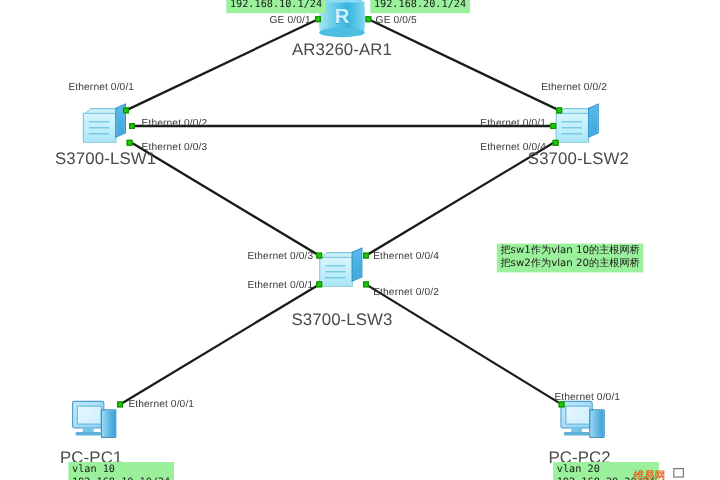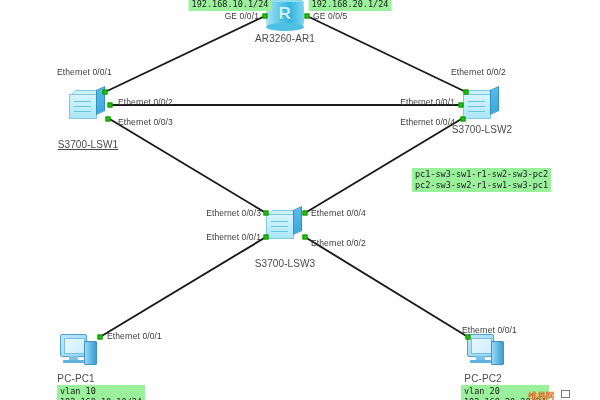--- a/index.html
+++ b/index.html
@@ -23,21 +23,21 @@
 
   
   .node {
     position: absolute;
     width: 0; height: 0;
   }
   .node-label {
     position: absolute;
     transform: translateX(-50%);
     white-space: nowrap;
-    font-size: 10px;
+    font-size: 14px;
     color: #4a4a4a;
     letter-spacing: .1px;
   }
 
   
   .router {
     position: absolute;
     left: -19px; top: -16px;
     width: 38px; height: 32px;
   }
@@ -261,21 +261,21 @@
 
   <div class="node" style="left:88px; top:105px;">
     <div class="switch">
       <div class="topf"></div>
       <div class="face"></div>
       <div class="side"></div>
       <div class="ln ln1"></div>
       <div class="ln ln2"></div>
       <div class="ln ln3"></div>
     </div>
-    <div class="node-label" style="top:34px;text-decoration:underline;">S3700-LSW1</div>
+    <div class="node-label" style="top:19px;">S3700-LSW1</div>
   </div>
   <div class="port" style="left:105px; top:92px;"></div>
   <div class="port" style="left:110px; top:105px;"></div>
   <div class="port" style="left:108px; top:119px;"></div>
 
   <div class="iflabel" style="left:57px; top:67px;">Ethernet 0/0/1</div>
   <div class="iflabel" style="left:118px; top:97px;">Ethernet 0/0/2</div>
   <div class="iflabel" style="left:118px; top:117px;">Ethernet 0/0/3</div>
 
   <div class="node" style="left:482px; top:105px;">
@@ -343,19 +343,19 @@
       <div class="base"></div>
       <div class="twr"></div>
     </div>
     <div class="node-label" style="top:21px; left:-4px;">PC-PC2</div>
   </div>
   <div class="port" style="left:468px; top:337px;"></div>
   <div class="iflabel" style="left:462px; top:325px;">Ethernet 0/0/1</div>
   <div class="green" style="left:461px; top:385px;">vlan 20
 192.168.20.20/24</div>
 
-  <div class="green" style="left:412px; top:168px;">pc1-sw3-sw1-r1-sw2-sw3-pc2
-pc2-sw3-sw2-r1-sw1-sw3-pc1</div>
+  <div class="green" style="left:414px; top:203px; font-family:'DejaVu Sans', sans-serif;">把sw1作为vlan 10的主根网桥
+把sw2作为vlan 20的主根网桥</div>
 
   <div class="watermark" style="left:528px; top:390px;">维易网</div>
   <div class="wm-box" style="left:561px; top:390px;"></div>
 
 </div>
 
 </body></html>

